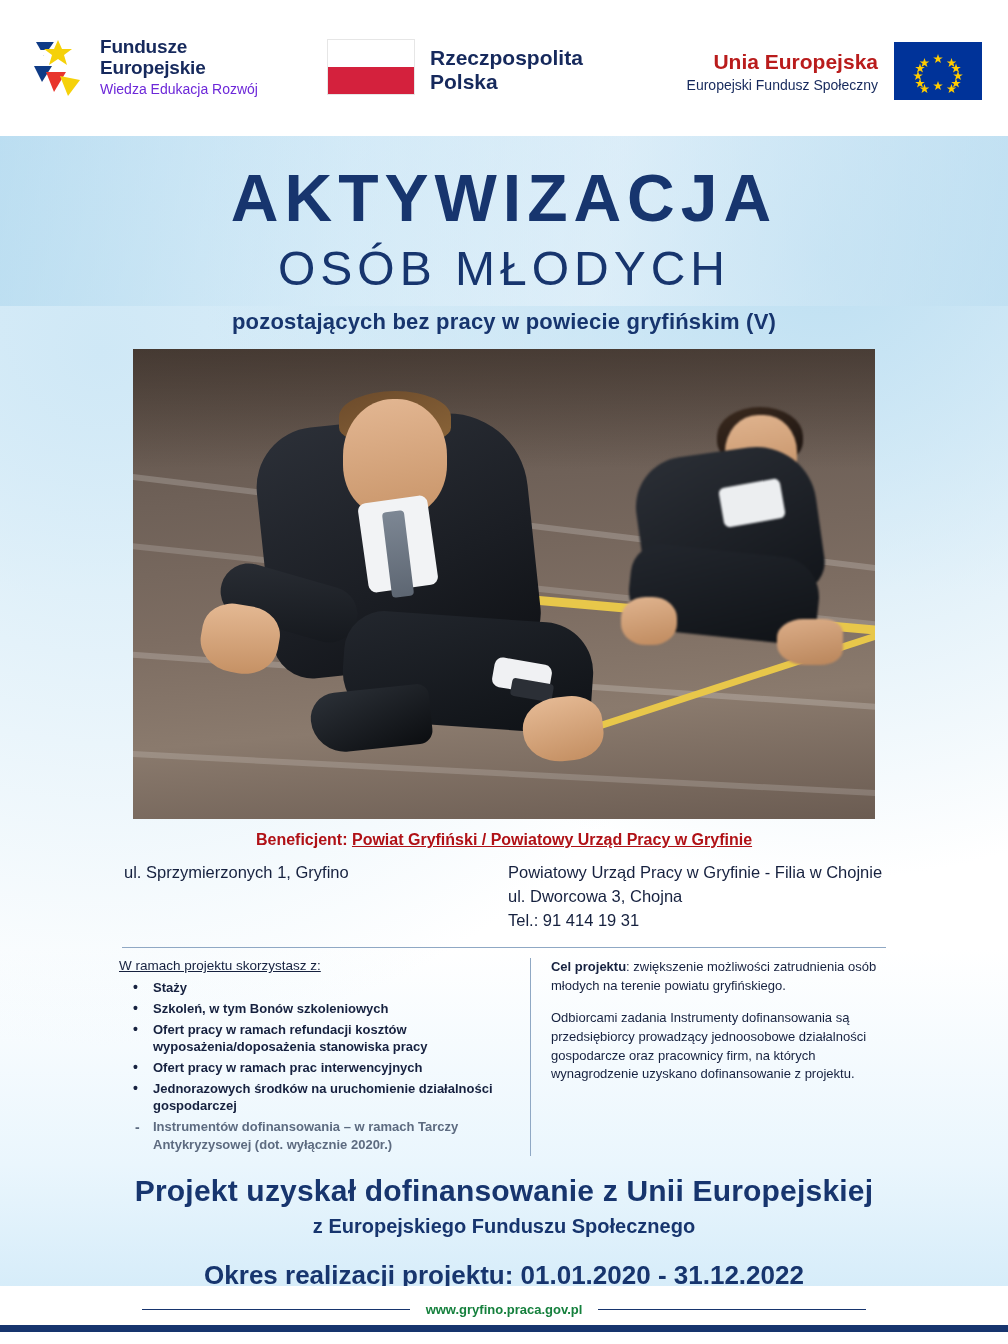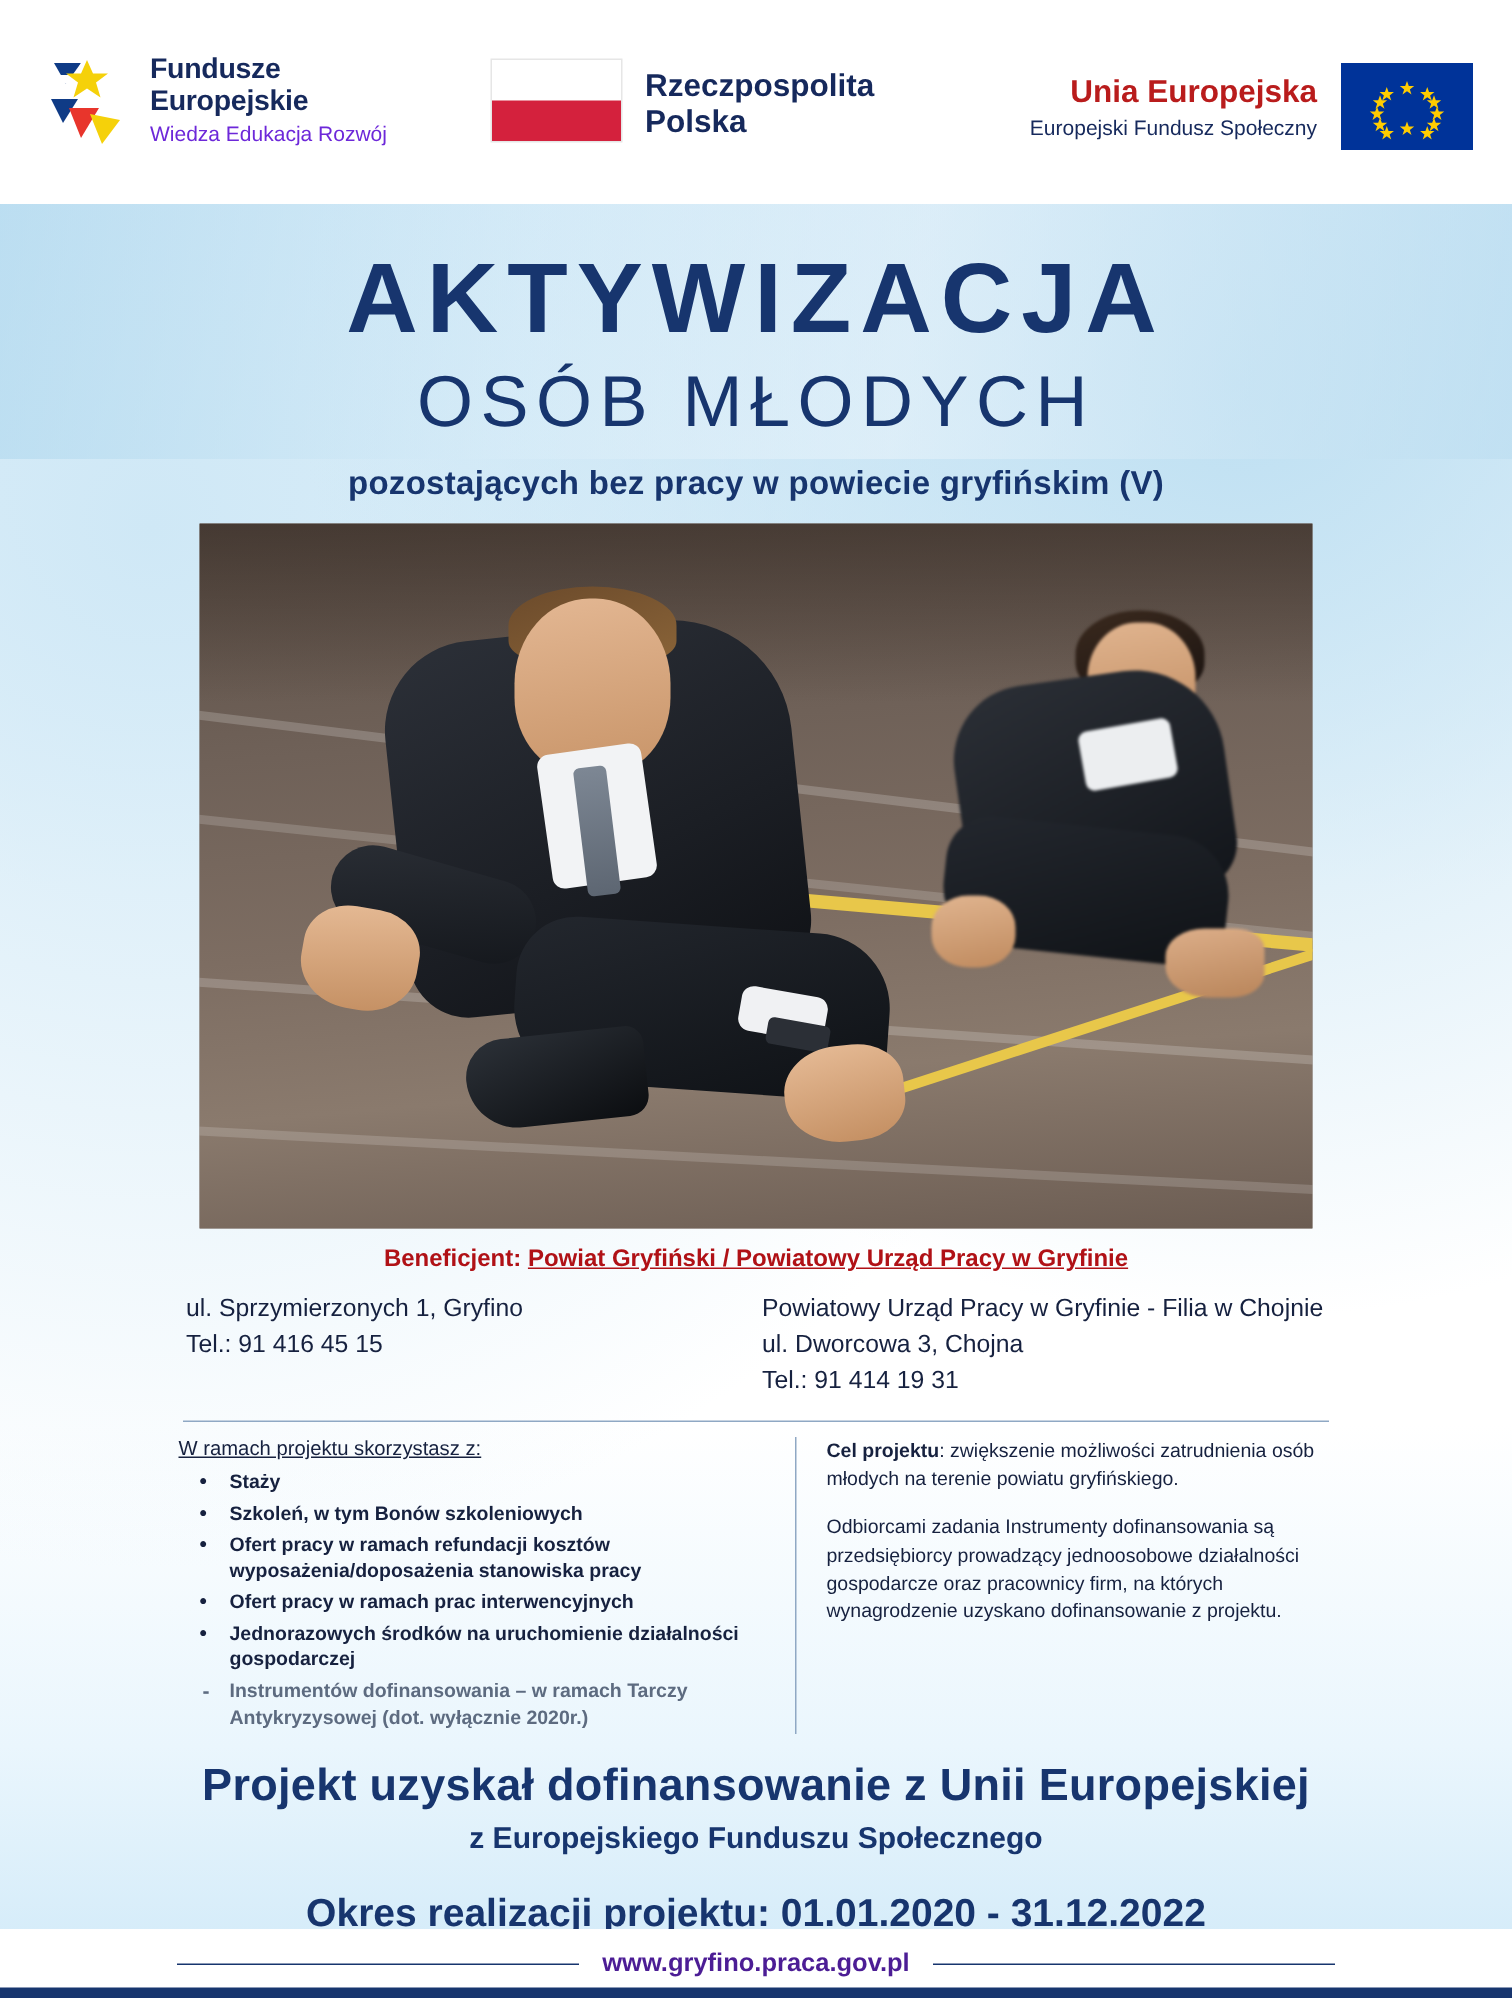--- a/index.html
+++ b/index.html
@@ -469,23 +469,23 @@
     align-items: center;
     justify-content: center;
   }
   .footer-bar .line-l, .footer-bar .line-r {
     height: 1px;
     background: #17356e;
     flex: 1;
     max-width: 268px;
   }
   .footer-bar .url {
-    font-size: 17px;
-    font-weight: bold;
-    color: #4c1d95;
+    font-size: 13px;
+    font-weight: bold;
+    color: #15803d;
     padding: 0 16px;
   }
   .footer-bar::after {
     content: "";
     position: absolute;
     left: 0; right: 0; bottom: 0;
     height: 7px;
     background: #17356e;
   }
 </style>
@@ -594,21 +594,20 @@
   </div>
 
   <div class="beneficjent">
     <span>Beneficjent:</span>
     <u>Powiat Gryfiński / Powiatowy Urząd Pracy w Gryfinie</u>
   </div>
 
   <div class="contacts">
     <div class="col">
       <div>ul. Sprzymierzonych 1, Gryfino</div>
-      <div>Tel.: 91 416 45 15</div>
     </div>
     <div class="col right">
       <div>Powiatowy Urząd Pracy w Gryfinie - Filia w Chojnie</div>
       <div>ul. Dworcowa 3, Chojna</div>
       <div>Tel.: 91 414 19 31</div>
     </div>
   </div>
 
   <div class="hrule"></div>
 

